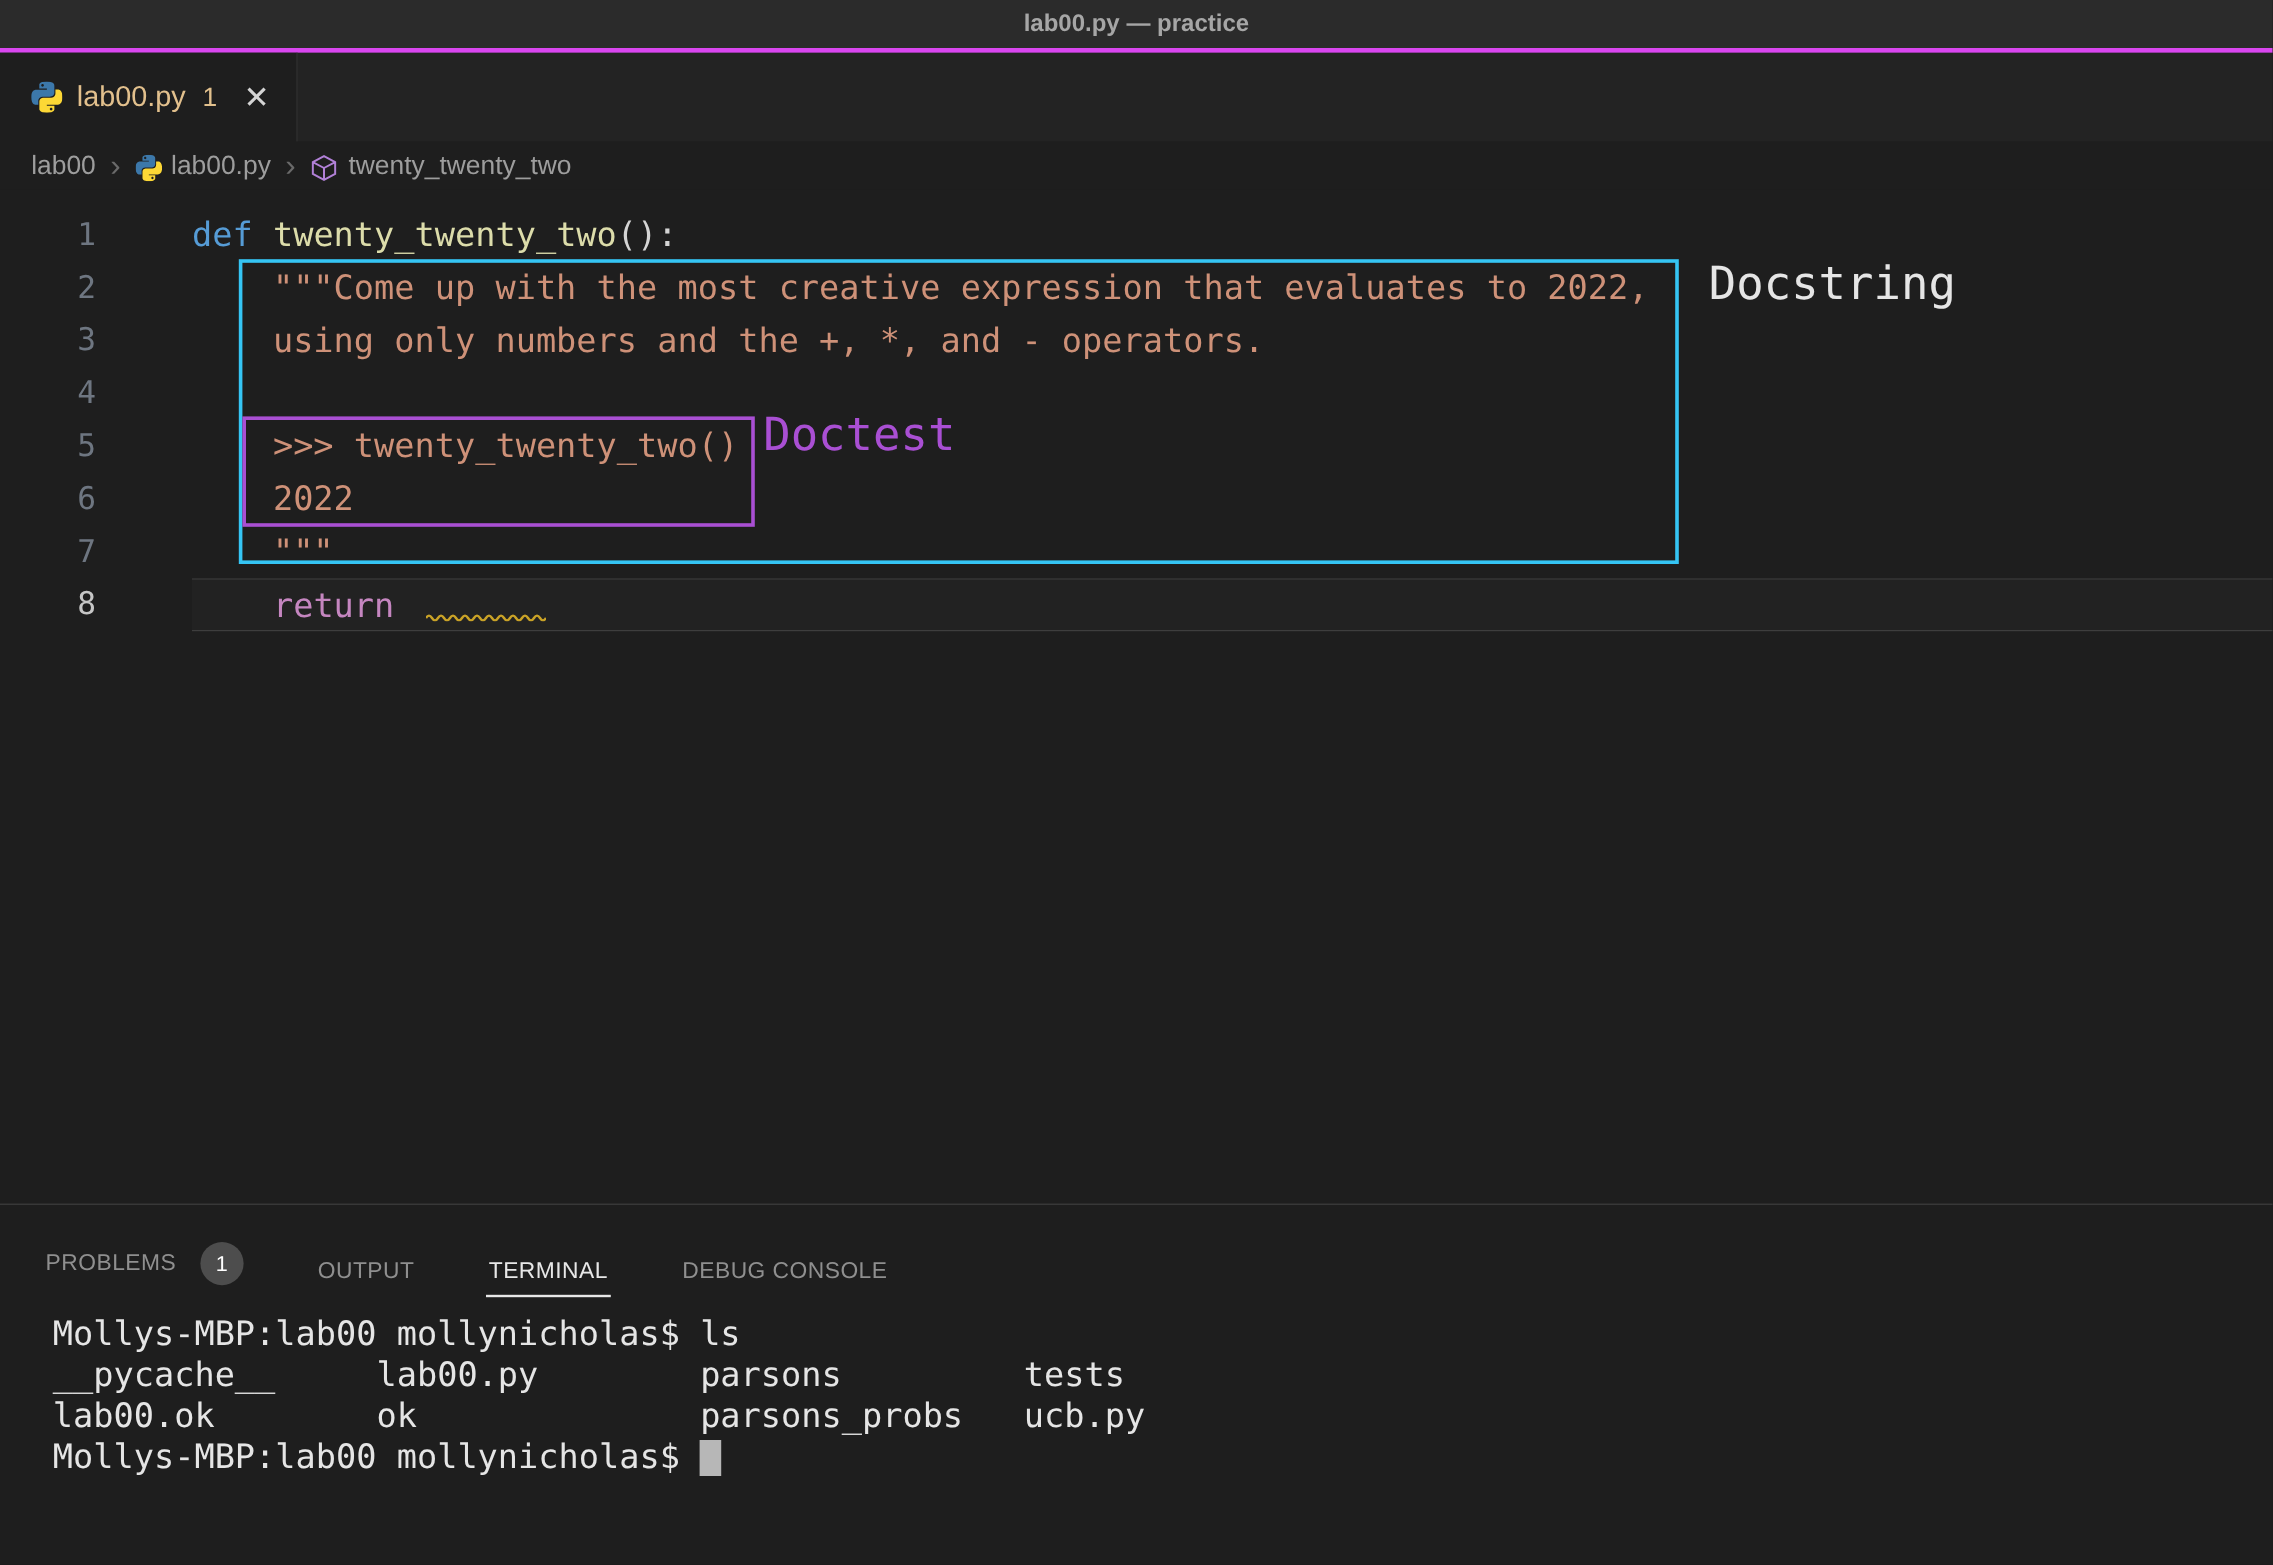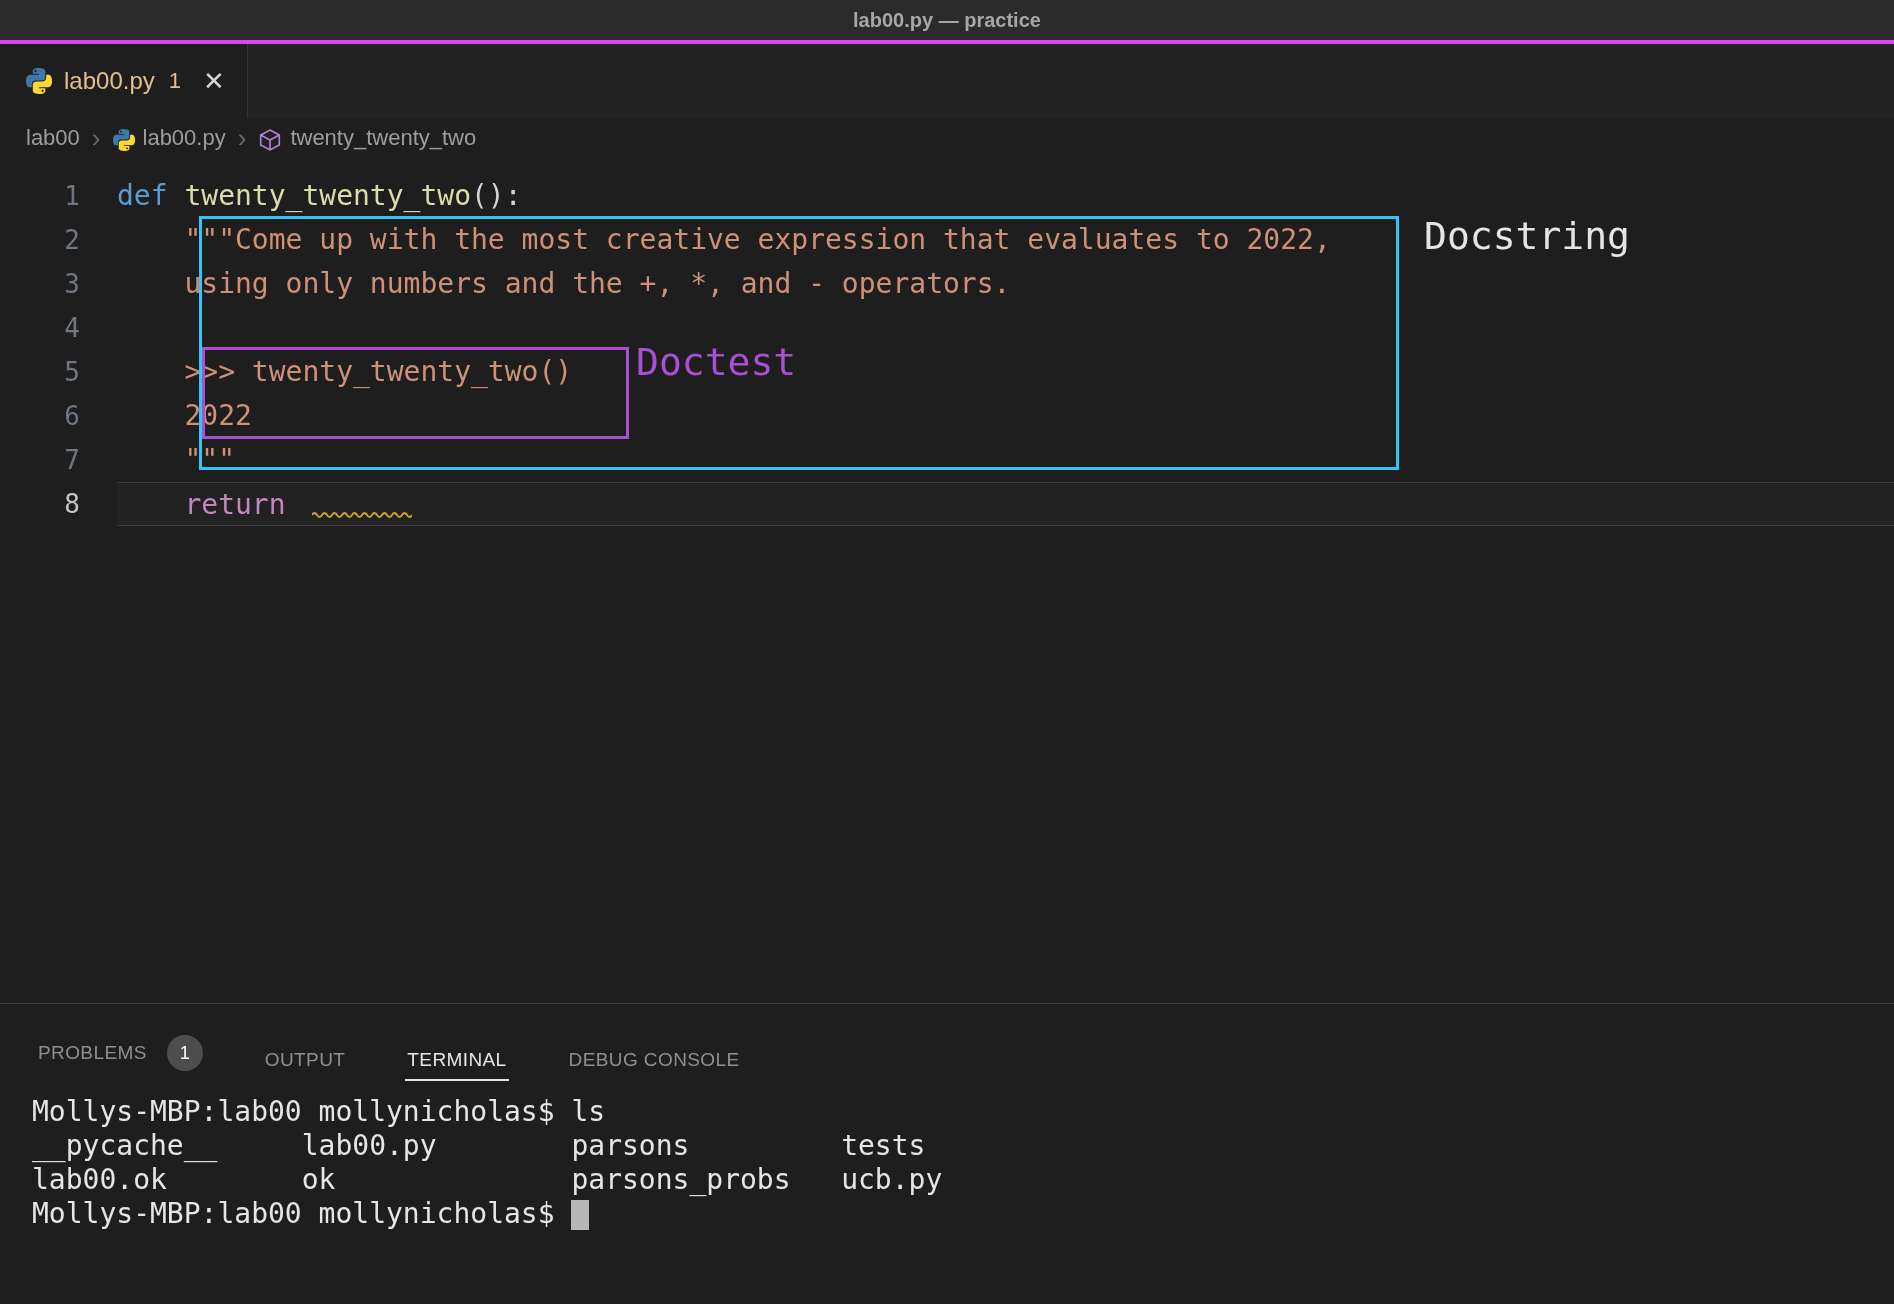--- a/index.html
+++ b/index.html
@@ -61,21 +61,21 @@
     font-size: 28px;
     padding-top: 16px;
   }
   .eline { display: flex; height: 44px; line-height: 44px; }
   .gut {
     width: 80px; flex: none; text-align: right;
     color: #6e7681; font-size: 26px;
   }
   .eline.current .gut { color: #c6c6c6; }
   .ltxt {
-    flex: 1; margin-left: 37px; white-space: pre; color: #d4d4d4;
+    flex: 1; margin-left: 80px; white-space: pre; color: #d4d4d4;
   }
   .eline.current .ltxt {
     border-top: 1px solid #3a3a3a;
     border-bottom: 1px solid #3e3e3e;
     background: rgba(255,255,255,0.02);
   }
   .tok-kw { color: #569cd6; }
   .tok-fn { color: #dcdcaa; }
   .tok-plain { color: #d4d4d4; }
   .tok-str { color: #ce9178; }
@@ -121,21 +121,21 @@
     width: 36px; height: 36px; border-radius: 50%;
     background: #4d4d4d; color: #ffffff; font-size: 18px;
     margin-left: 20px; letter-spacing: 0;
   }
 
   .terminal {
     padding: 14px 0 0 32px;
     font-family: "DejaVu Sans Mono", monospace;
     font-size: 28px; color: #e5e5e5;
   }
-  .tline { white-space: pre; height: 34px; line-height: 34px; }
+  .tline { white-space: pre; height: 34px; line-height: 34px; margin-left: 12px; }
   .cursor {
     display: inline-block; width: 18px; height: 30px;
     background: #b7b7b7; vertical-align: text-bottom;
   }
 </style>
 </head>
 <body>
 
 <div class="window">
 

